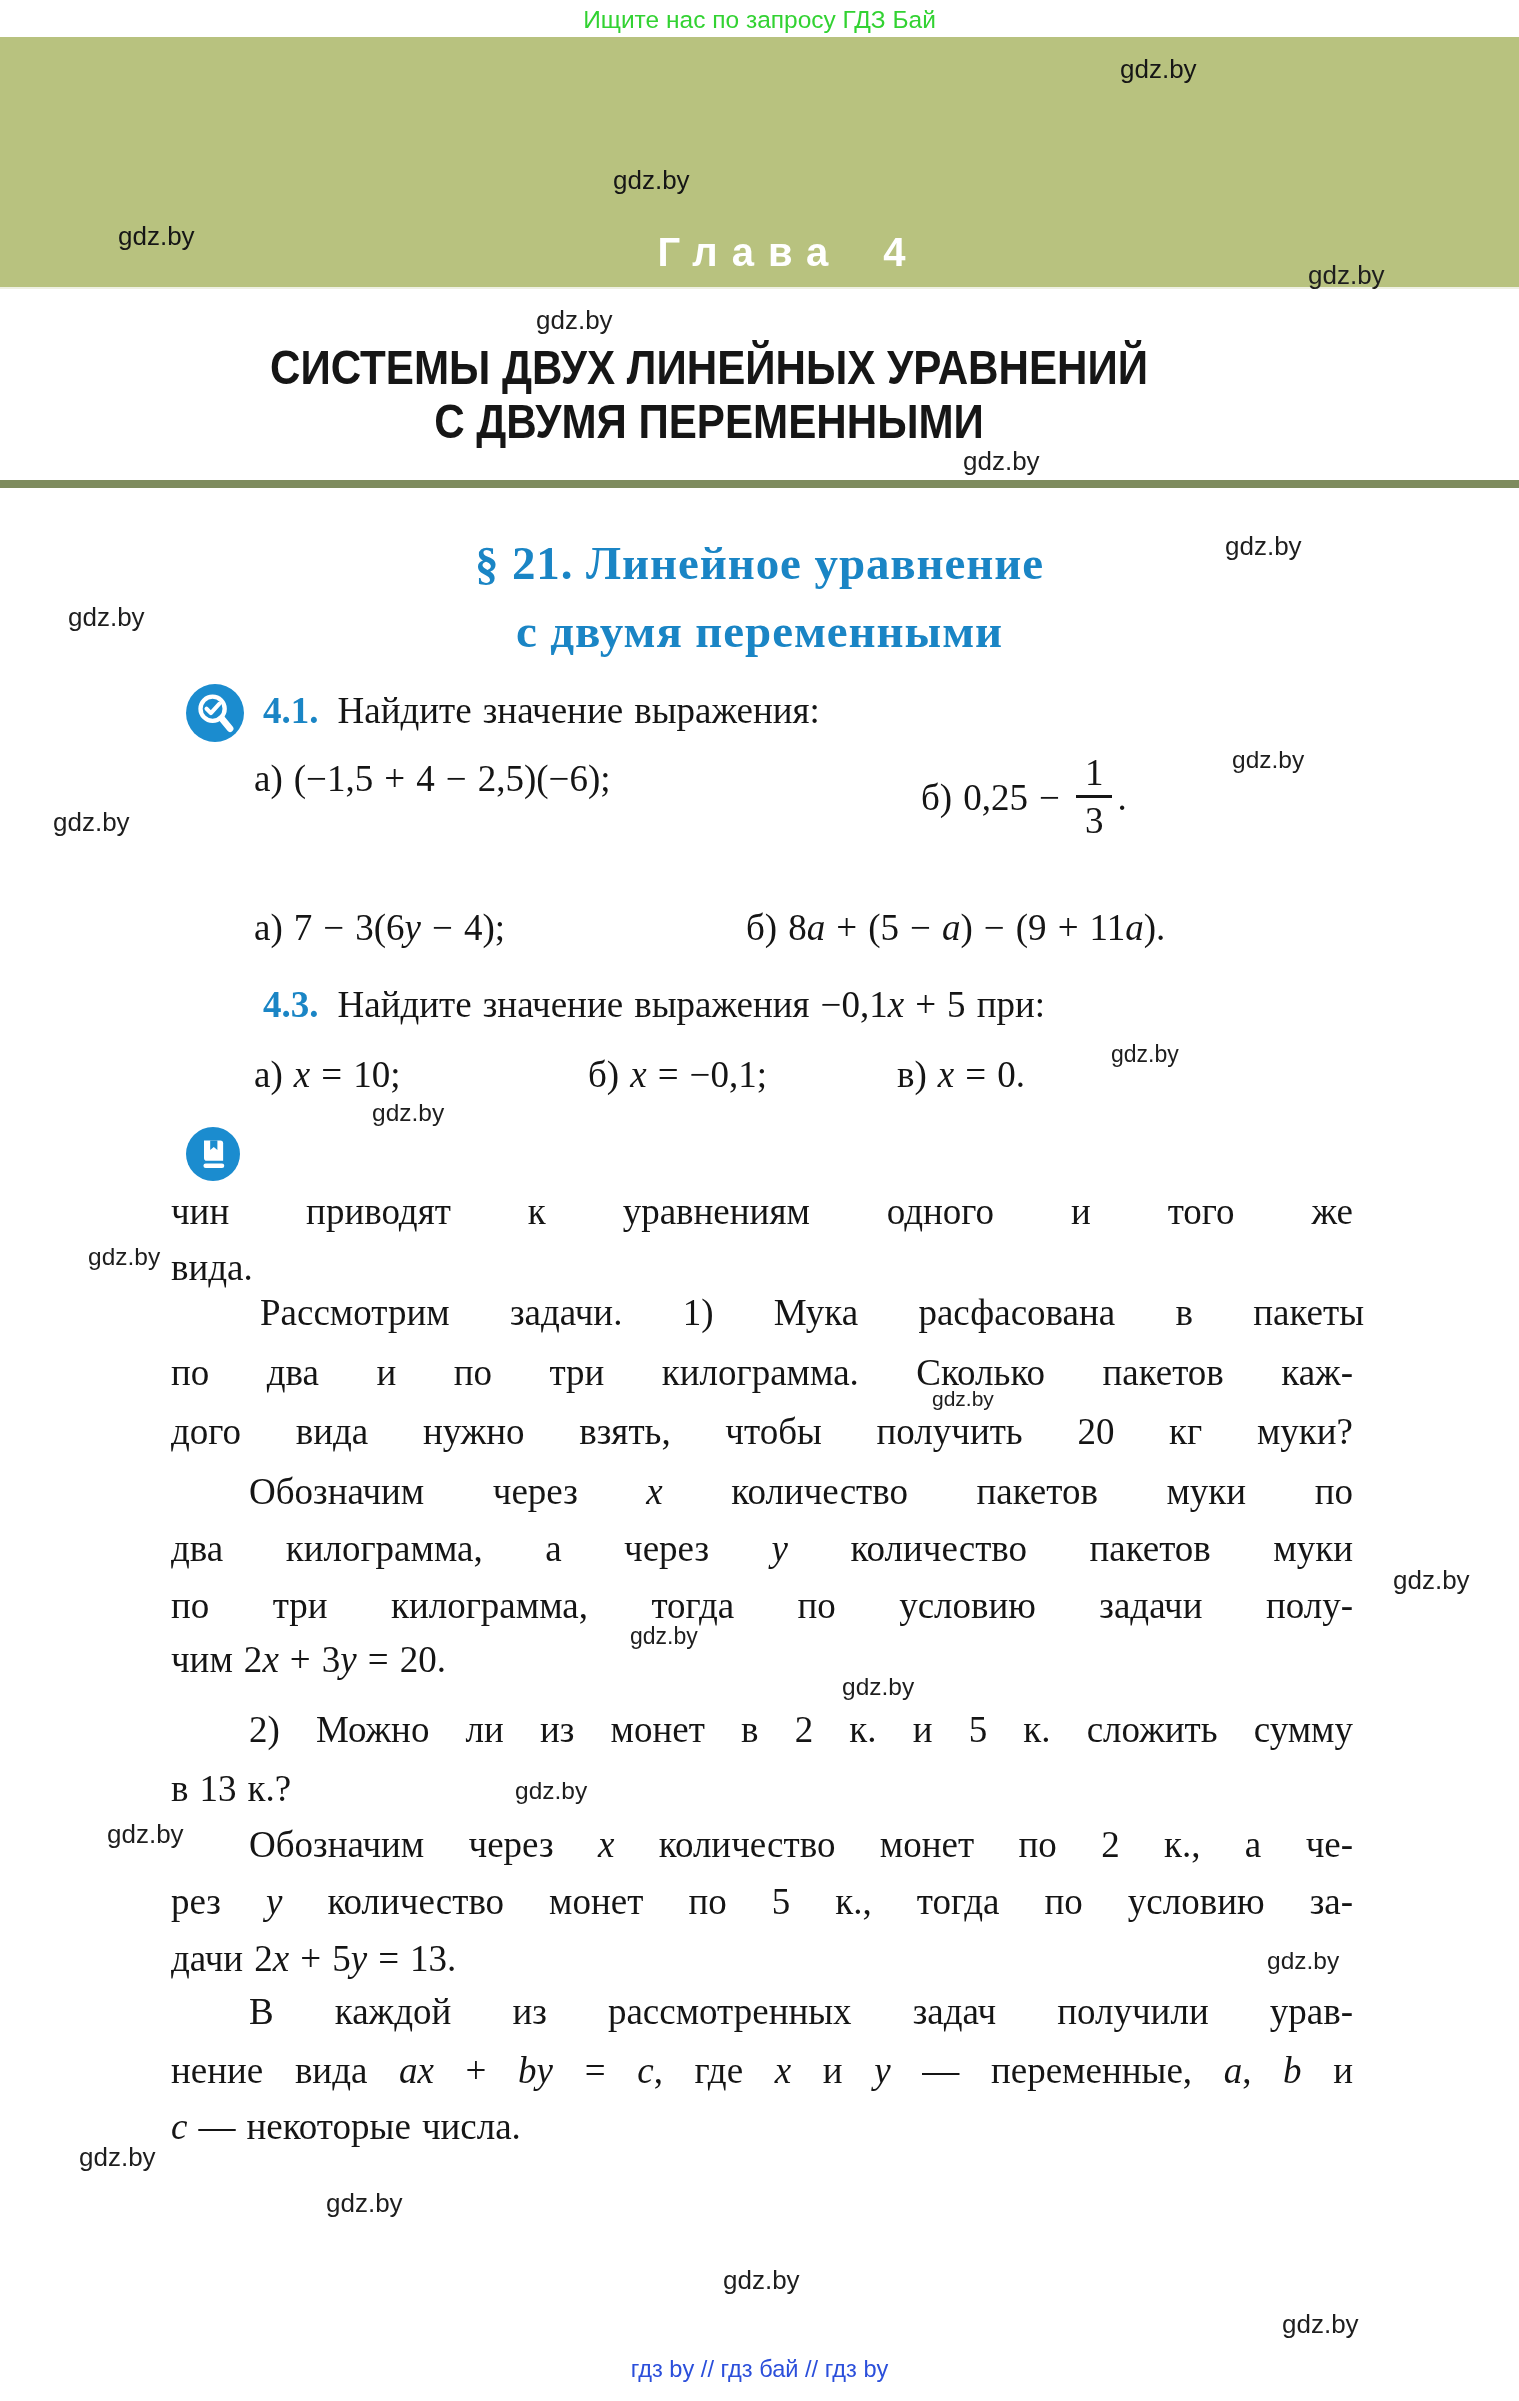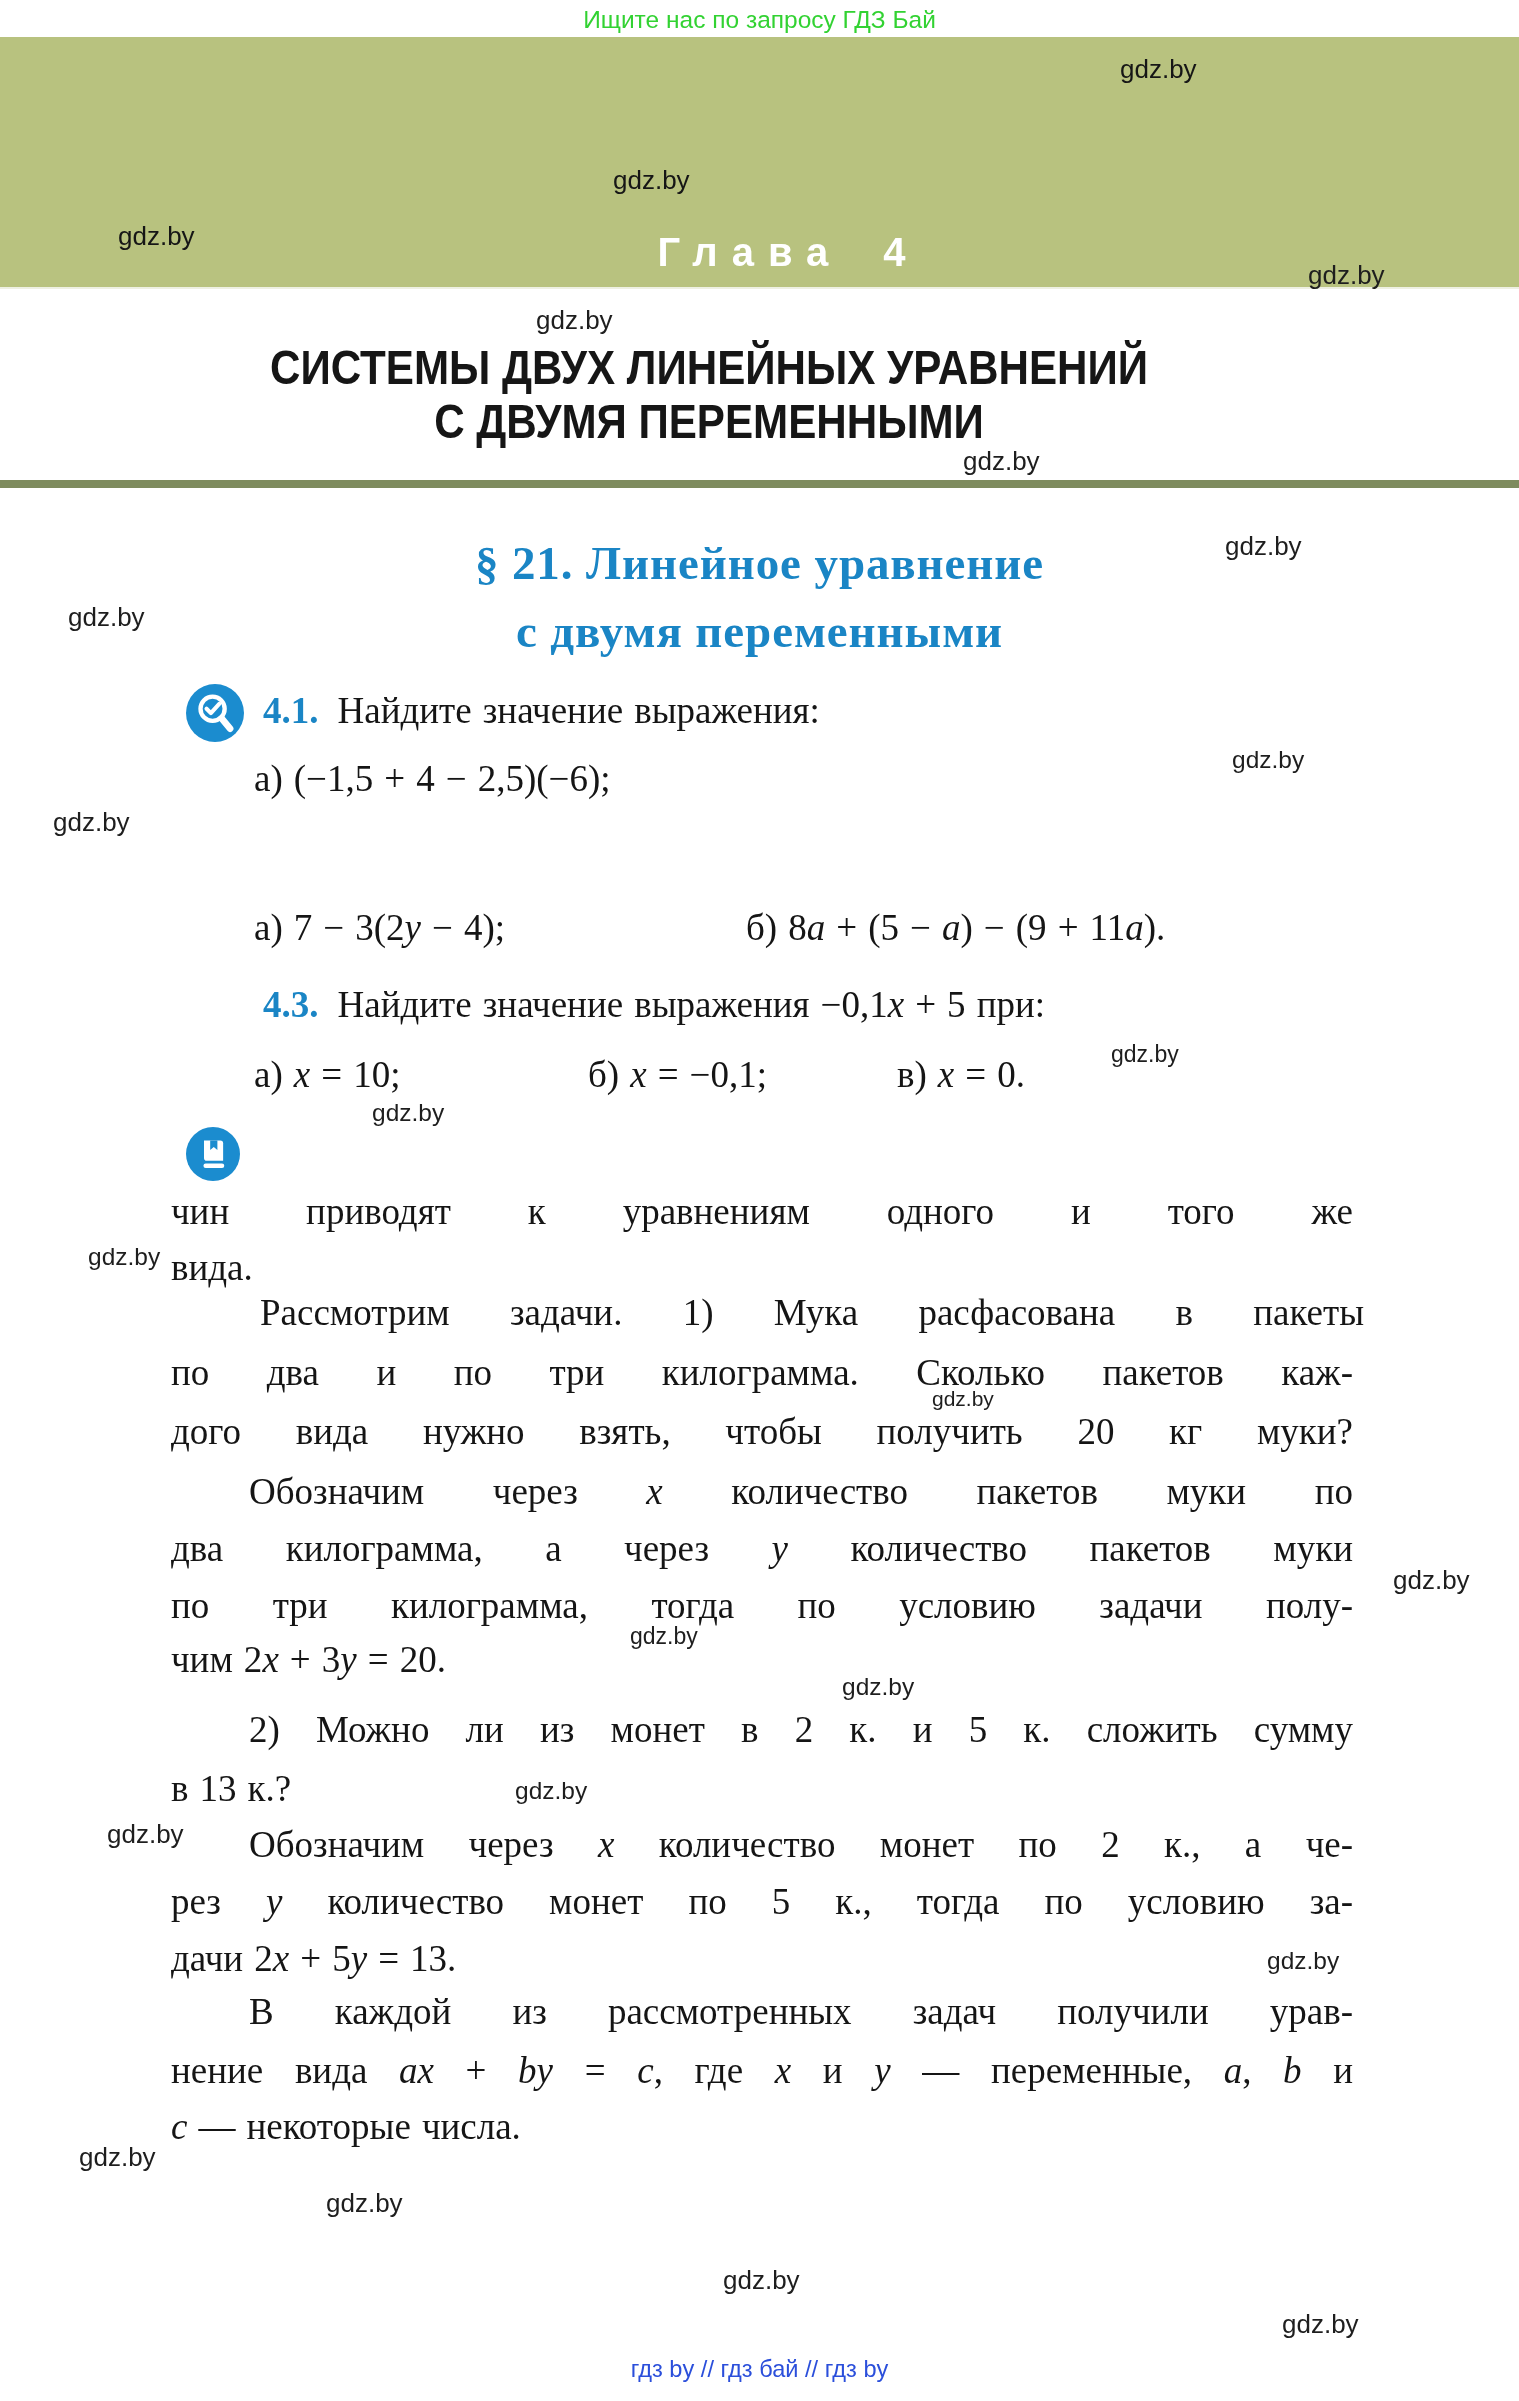--- a/index.html
+++ b/index.html
@@ -84,22 +84,23 @@
       <circle cx="22" cy="20.5" r="10" fill="none" stroke="#ffffff" stroke-width="3.6"></circle>
       <line x1="29.5" y1="28.5" x2="36.5" y2="37" stroke="#ffffff" stroke-width="5.5" stroke-linecap="round"></line>
       <path d="M17 20.5 l3.6 3.6 L27.5 16.5" fill="none" stroke="#ffffff" stroke-width="3.4" stroke-linecap="round" stroke-linejoin="round"></path>
     </svg>
   </div>
 
   <div class="line head" style="left:263px;top:686px">
     <span class="num">4.1.</span><span><span>Найдите значение выражения:</span></span>
   </div>
   <div class="line" style="left:254px;top:754px"><span>а) (−1,5 + 4 − 2,5)(−6);</span></div>
+  <div class="line" style="left:921px;top:754px"><span>б) 0,25 − </span><span class="frac"><span class="num">1</span><span class="den">3</span></span><span>.</span></div>
 
-  <div class="line" style="left:254px;top:903px"><span>а) 7 − 3(2</span><span class="it">y</span><span> − 4);</span></div>
+  <div class="line" style="left:254px;top:903px"><span>а) 7 − 3(6</span><span class="it">y</span><span> − 4);</span></div>
   <div class="line" style="left:746px;top:903px"><span>б) 8</span><span class="it">a</span><span> + (5 − </span><span class="it">a</span><span>) − (9 + 11</span><span class="it">a</span><span>).</span></div>
 
   <div class="line head" style="left:263px;top:980px">
     <span class="num">4.3.</span><span><span>Найдите значение выражения −0,1</span><span class="it">x</span><span> + 5 при:</span></span>
   </div>
   <div class="line" style="left:254px;top:1050px"><span>а) </span><span class="it">x</span><span> = 10;</span></div>
   <div class="line" style="left:588px;top:1050px"><span>б) </span><span class="it">x</span><span> = −0,1;</span></div>
   <div class="line" style="left:897px;top:1050px"><span>в) </span><span class="it">x</span><span> = 0.</span></div>
 
   <div class="badge" style="left:186px;top:1127px;width:54px;height:54px;">

